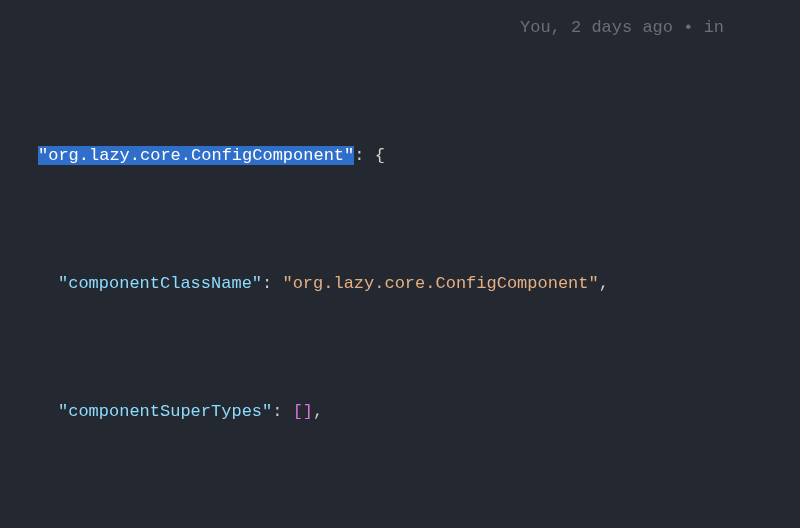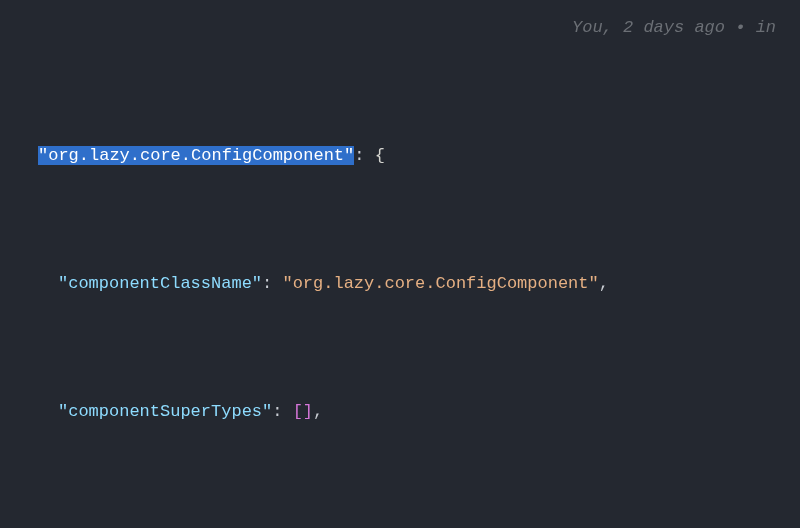--- a/index.html
+++ b/index.html
@@ -6,21 +6,21 @@
     background:#242830;font-family:Menlo,Consolas,"Courier New",monospace;
     font-size:17px;line-height:32px;color:#d4d4d4;}
   .editor{position:relative;white-space:pre;padding-top:12px;}
   .line{padding-left:38px;}
   .sel{background:#2f6fca;color:#fff;}
   .key{color:#8edcff;}
   .str{color:#e6b083;}
   .brace{color:#d4d4cf;}
   .brkP{color:#d576d8;font-weight:500}
   .punct{color:#c9cdd3;}
-  .blame{position:absolute;top:12px;left:572px;color:#6b6f75;font-style:italic;}
+  .blame{position:absolute;top:12px;left:520px;color:#6b6f75;}
   .i1{padding-left:58px}
 </style>
 </head>
 <body>
 
 <div class="editor">
   <div class="blame">You, 2 days ago • in</div>
 
   <div class="line"><span class="sel">"org.lazy.core.ConfigComponent"</span><span class="punct">: </span><span class="brace">{</span></div>
 

